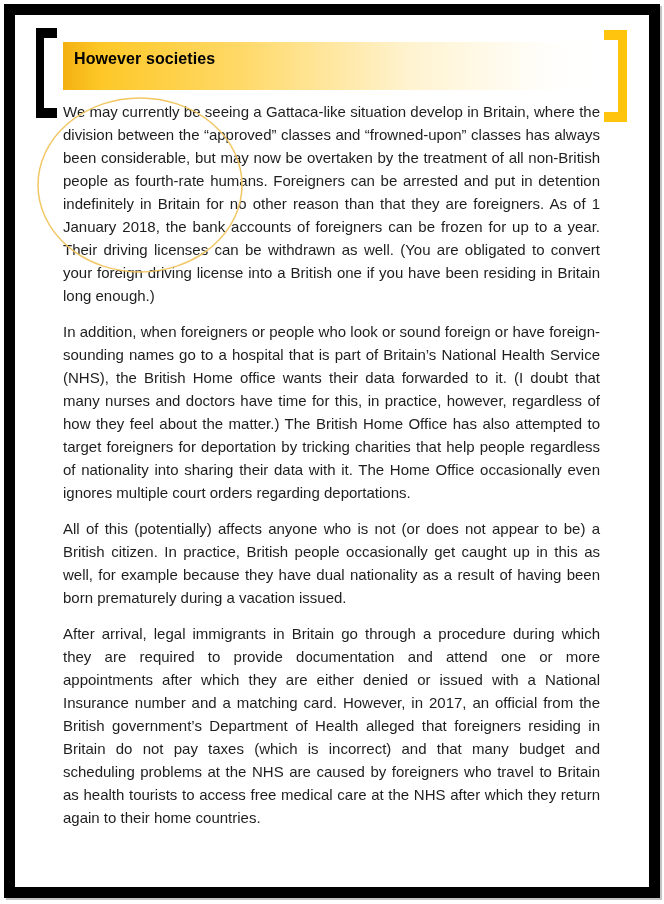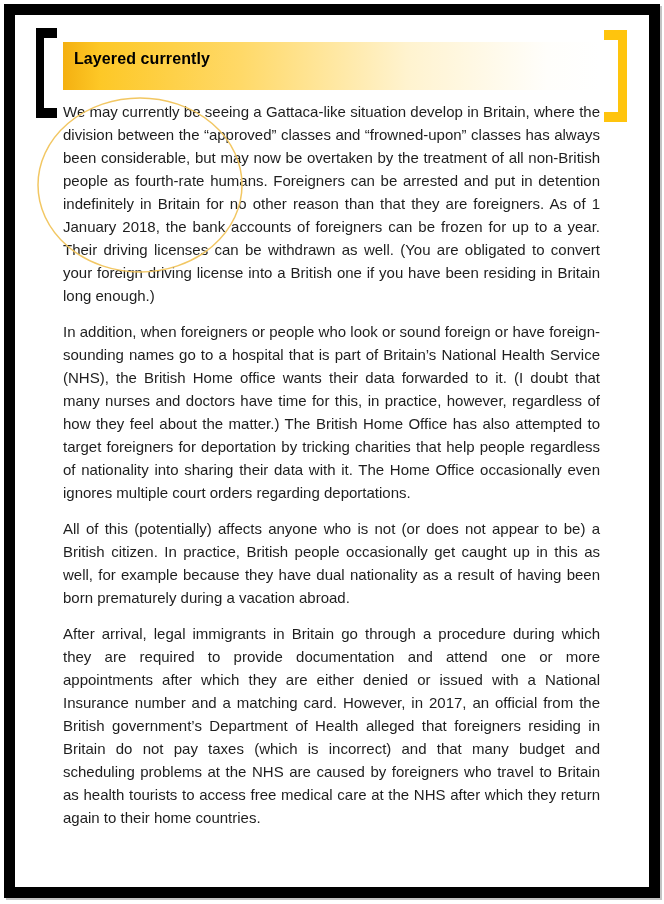--- a/index.html
+++ b/index.html
@@ -72,29 +72,29 @@
 </head>
 <body>
 
 <div class="page">
 
   <div class="frame"></div>
 
   <div class="bracket-left"></div>
 
   <div class="title-band">
-    <h1>Layered currently</h1>
+    <h1>However societies</h1>
   </div>
 
   <div class="bracket-right"></div>
 
   <div class="body-text">
     <p>We may currently be seeing a Gattaca-like situation develop in Britain, where the division between the “approved” classes and “frowned-upon” classes has always been considerable, but may now be overtaken by the treatment of all non-British people as fourth-rate humans. Foreigners can be arrested and put in detention indefinitely in Britain for no other reason than that they are foreigners. As of 1 January 2018, the bank accounts of foreigners can be frozen for up to a year. Their driving licenses can be withdrawn as well. (You are obligated to convert your foreign driving license into a British one if you have been residing in Britain long enough.)</p>
     <p>In addition, when foreigners or people who look or sound foreign or have foreign-sounding names go to a hospital that is part of Britain’s National Health Service (NHS), the British Home office wants their data forwarded to it. (I doubt that many nurses and doctors have time for this, in practice, however, regardless of how they feel about the matter.) The British Home Office has also attempted to target foreigners for deportation by tricking charities that help people regardless of nationality into sharing their data with it. The Home Office occasionally even ignores multiple court orders regarding deportations.</p>
-    <p>All of this (potentially) affects anyone who is not (or does not appear to be) a British citizen. In practice, British people occasionally get caught up in this as well, for example because they have dual nationality as a result of having been born prematurely during a vacation abroad.</p>
+    <p>All of this (potentially) affects anyone who is not (or does not appear to be) a British citizen. In practice, British people occasionally get caught up in this as well, for example because they have dual nationality as a result of having been born prematurely during a vacation issued.</p>
     <p>After arrival, legal immigrants in Britain go through a procedure during which they are required to provide documentation and attend one or more appointments after which they are either denied or issued with a National Insurance number and a matching card. However, in 2017, an official from the British government’s Department of Health alleged that foreigners residing in Britain do not pay taxes (which is incorrect) and that many budget and scheduling problems at the NHS are caused by foreigners who travel to Britain as health tourists to access free medical care at the NHS after which they return again to their home countries.</p>
   </div>
 
   <svg class="circle-annotation" viewBox="0 0 208 178" xmlns="http://www.w3.org/2000/svg">
     <ellipse cx="104" cy="89" rx="102" ry="87" fill="none" stroke="#F2C763" stroke-width="1.5"></ellipse>
   </svg>
 
 </div>
 
 </body></html>

